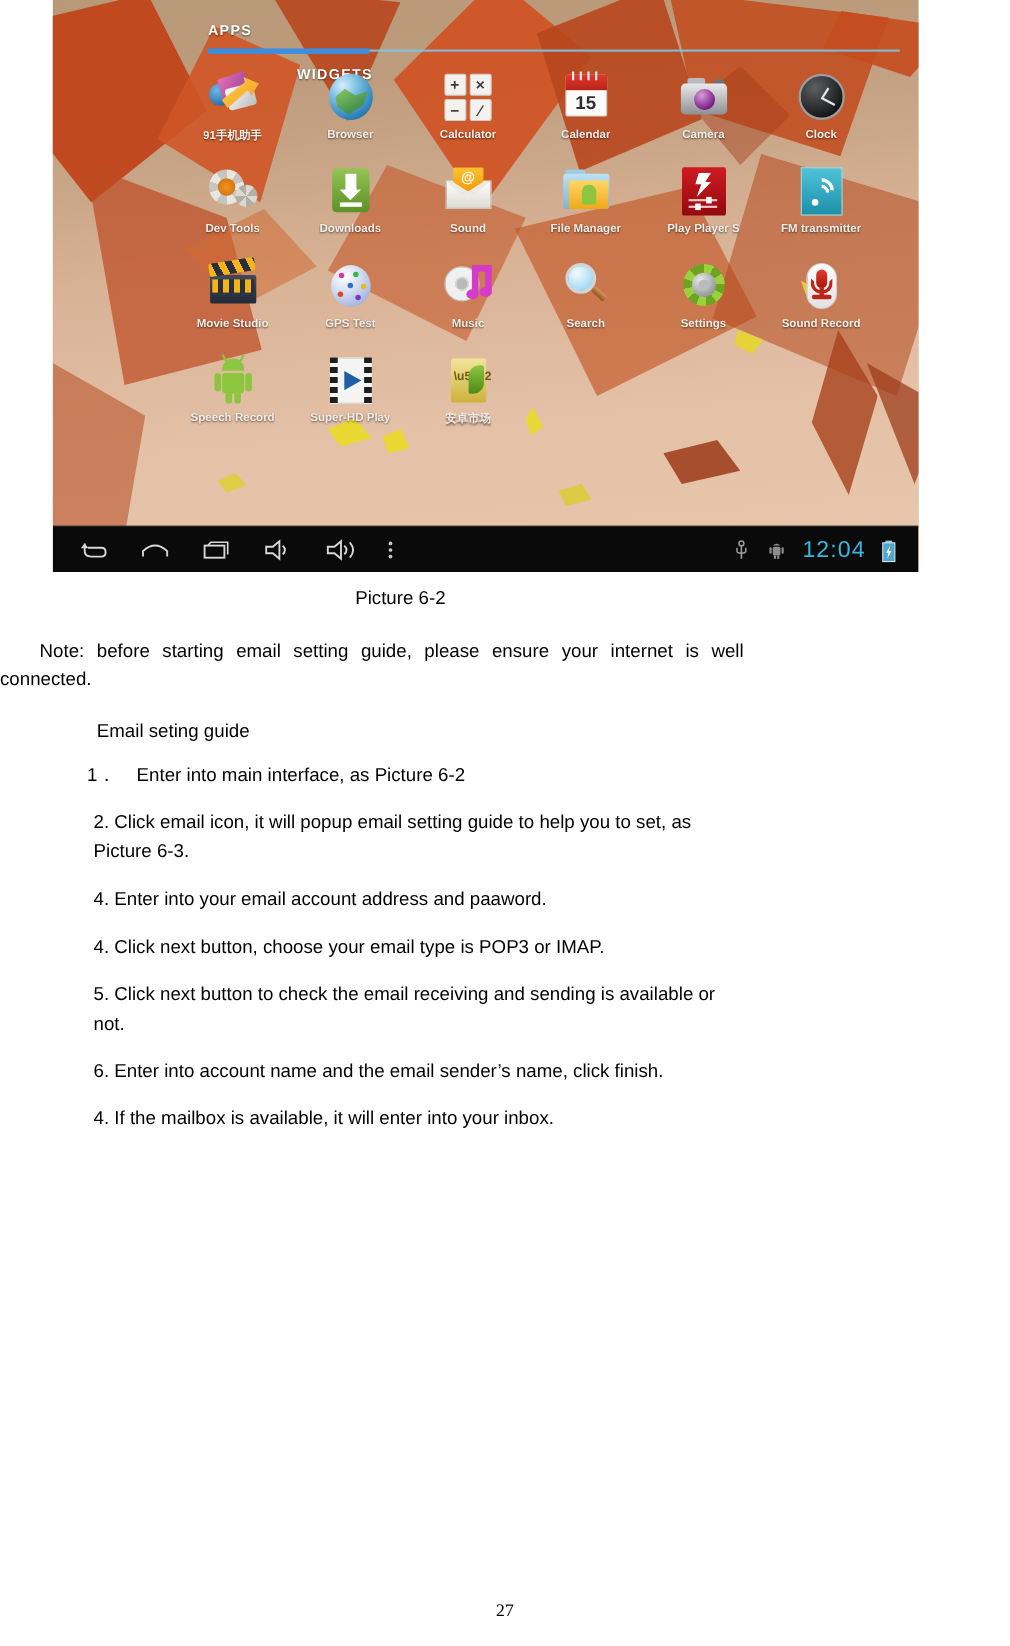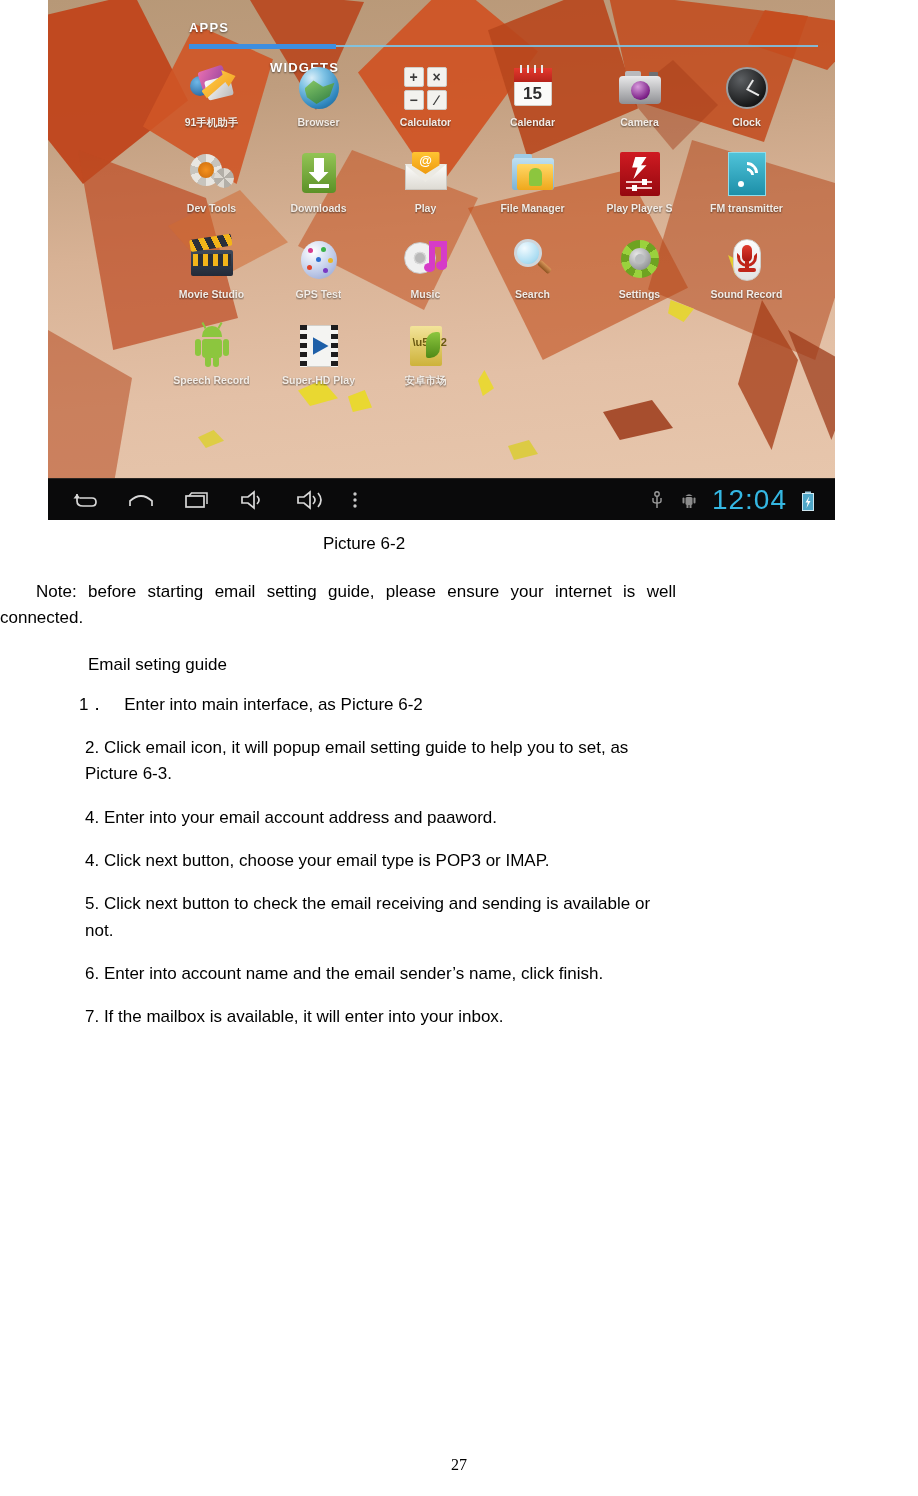--- a/index.html
+++ b/index.html
@@ -313,21 +313,21 @@
     position:absolute; left:0; bottom:0; width:100%; height:42px;
     background:#0a0a0b; border-top:1px solid #2a2622;
     display:flex; align-items:center;
   }
   .navgroup { display:flex; align-items:center; padding-left:22px; gap:26px; }
   .nav { width:30px; height:24px; position:relative; }
   .statusgroup {
     margin-left:auto; display:flex; align-items:center; gap:14px; padding-right:16px;
   }
   .clock-txt {
-    color:#35b7e2; font-size:28px; letter-spacing:1px;
+    color:#35b7e2; font-size:21px; letter-spacing:1px;
     font-family:"Liberation Sans", sans-serif;
   }
   .stat { width:18px; height:20px; position:relative; }
 
   
   .doc { position:absolute; left:0; top:520px; width:728px; }
   .caption {
     text-align:center; font-size:17px; color:#000; margin-top:14px;
   }
   .note {
@@ -468,21 +468,21 @@
         </div>
         <div class="lab">Downloads</div>
       </div>
       <div class="cell">
         <div class="ic ic-mail">
           <div class="env"></div>
             <div class="flap"></div>
             <div class="tag"></div>
           <div class="at">@</div>
         </div>
-        <div class="lab">Play</div>
+        <div class="lab">Sound</div>
       </div>
       <div class="cell">
         <div class="ic ic-fm">
           <div class="tab"></div>
             <div class="back"></div>
             <div class="front"></div>
             <div class="droid"></div>
         </div>
         <div class="lab">File Manager</div>
       </div>
@@ -688,17 +688,17 @@
   <div class="steps">
     <div class="step first">
       <span class="n">1．</span>
       <span>Enter into main interface, as Picture 6-2</span>
     </div>
     <div class="step">2. Click email icon, it will popup email setting guide to help you to set, as Picture 6-3.</div>
     <div class="step">4. Enter into your email account address and paaword.</div>
     <div class="step">4. Click next button, choose your email type is POP3 or IMAP.</div>
     <div class="step">5. Click next button to check the email receiving and sending is available or not.</div>
     <div class="step">6. Enter into account name and the email sender’s name, click finish.</div>
-    <div class="step">7. If the mailbox is available, it will enter into your inbox.</div>
+    <div class="step">4. If the mailbox is available, it will enter into your inbox.</div>
   </div>
 </div>
 
 <div class="pageno">27</div>
 
 </body></html>

